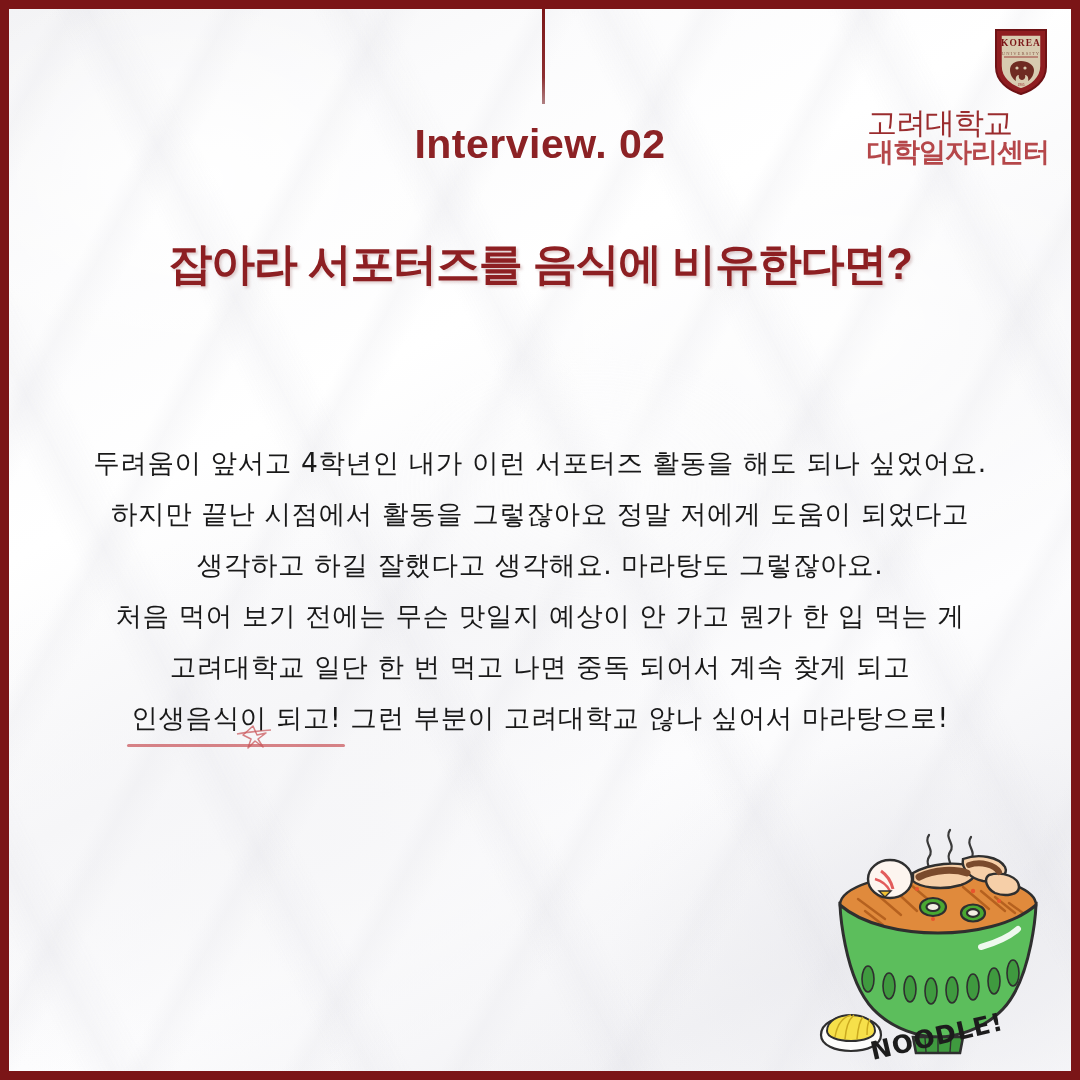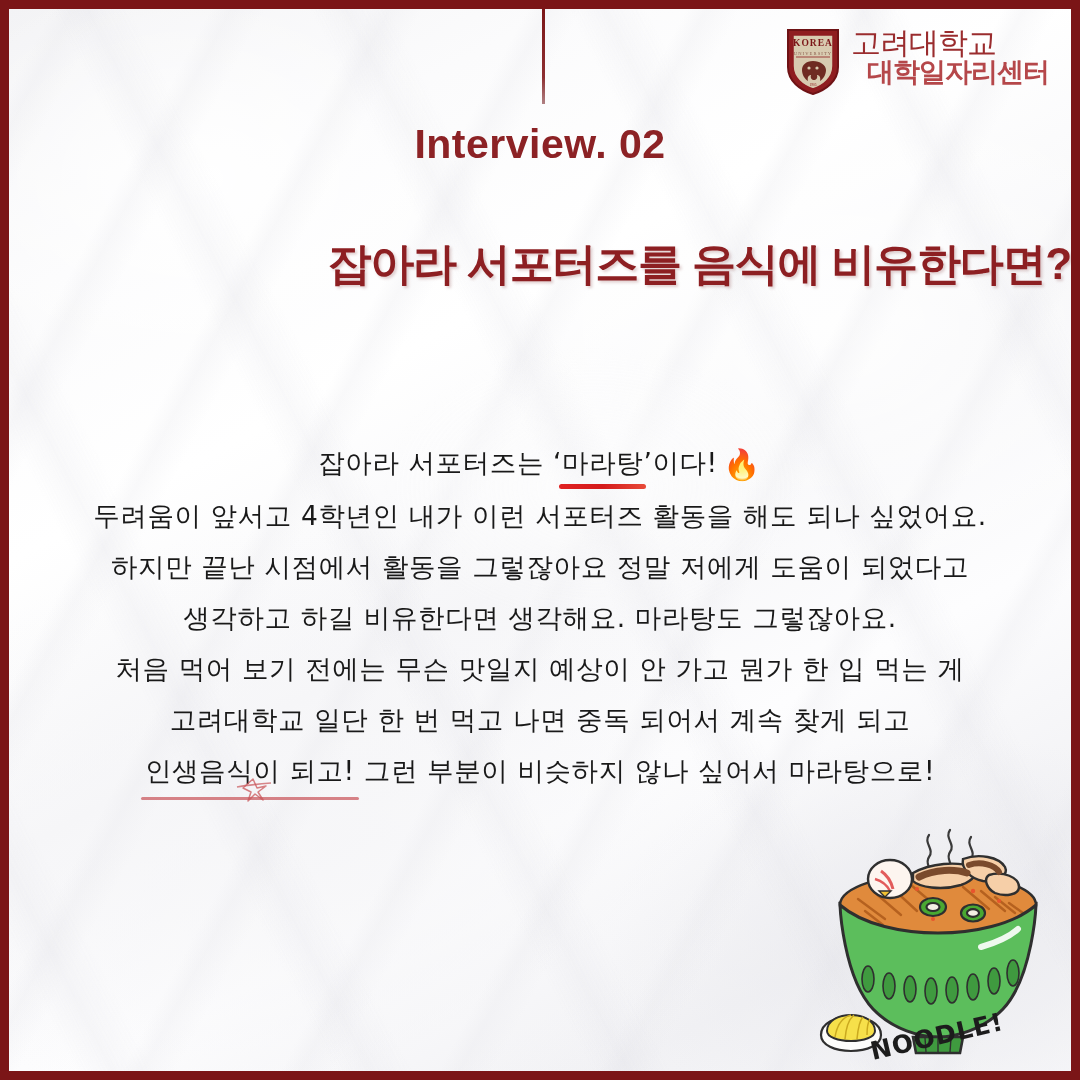--- a/index.html
+++ b/index.html
@@ -60,22 +60,23 @@
     width: 3px;
     height: 95px;
     background: linear-gradient(180deg, #7b1517 0%, #8e3032 72%, #b08183 100%);
   }
 
   .logo {
     position: absolute;
     right: 22px;
     top: 18px;
     display: flex;
-    align-items: flex-start;
+    align-items: flex-end;
     gap: 10px;
+    flex-direction: column;
   }
   .crest {
     position: relative;
     width: 56px;
     height: 70px;
   }
   .crest svg { display: block; }
   .logo-words {
     display: flex;
     flex-direction: column;
@@ -85,41 +86,40 @@
     font-size: 30px;
     font-weight: normal;
     color: #9a2c2e;
     letter-spacing: -1px;
   }
   .logo-ko2 {
     font-size: 27px;
     font-weight: bold;
     color: #b5474a;
     letter-spacing: -1px;
-    margin-left: 16px;
   }
 
   .interview-label {
     position: absolute;
     top: 112px;
     left: 0;
     width: 100%;
     text-align: center;
     font-size: 41px;
     font-weight: bold;
     color: #8c2225;
     letter-spacing: 0.5px;
   }
 
   .headline {
     position: absolute;
     top: 226px;
     left: 0;
     width: 100%;
-    text-align: right;
+    text-align: center;
     color: #8d1f22;
     font-weight: bold;
     font-size: 44px;
     line-height: 1.32;
     letter-spacing: -1.2px;
     text-shadow: 2px 2px 3px rgba(120,40,40,0.22);
   }
   .headline .l2 { display: block; }
 
   
@@ -254,47 +254,44 @@
   </div>
 
   <div class="interview-label">Interview. 02</div>
 
   <div class="headline">
     <span class="l1">잡아라 서포터즈를 음식에 비유한다면?</span>
   </div>
 
   <div class="body-copy">
 
-    <div class="body-line">
-      <span>잡아라 서포터즈는 ‘</span><span class="mark-red">마라탕</span><span>’이다!</span><span class="flame">🔥</span>
-    </div>
 
 
     <div class="body-line">
       <span>두려움이 앞서고 4학년인 내가 이런 서포터즈 활동을 해도 되나 싶었어요.</span>
     </div>
 
     <div class="body-line">
       <span>하지만 끝난 시점에서 활동을 그렇잖아요 정말 저에게 </span><span class="mark-pink">도움이 되었다고</span>
     </div>
 
     <div class="body-line">
-      <span>생각하고 하길 비유한다면 생각해요. 마라탕도 그렇잖아요.</span>
+      <span>생각하고 하길 잘했다고 생각해요. 마라탕도 그렇잖아요.</span>
     </div>
 
     <div class="body-line">
       <span>처음 먹어 보기 전에는 무슨 맛일지 예상이 안 가고 뭔가 한 입 먹는 게</span>
     </div>
 
     <div class="body-line">
       <span>고려대학교 일단 한 번 먹고 나면 중독 되어서 계속 찾게 되고</span>
     </div>
 
     <div class="body-line">
-      <span class="mark-faint">인생음식이 되고!</span><span> 그런 부분이 비슷하지 않나 싶어서 마라탕으로!</span>
+      <span class="mark-faint">인생음식이 되고!</span><span> 그런 부분이 고려대학교 않나 싶어서 마라탕으로!</span>
       <svg class="doodle-star" viewBox="0 0 46 36" aria-hidden="true">
         <path d="M4 14 C14 12 26 11 38 10" stroke="#c9555a" stroke-width="1.6" fill="none" opacity=".7"></path>
         <path d="M20 6 L24 15 L33 13 L25 19 L30 27 L22 21 L15 28 L18 19 L10 15 Z" stroke="#c9555a" stroke-width="1.5" fill="none" opacity=".75" stroke-linejoin="round"></path>
       </svg>
     </div>
 
   </div>
 
   <div class="noodle-art">
     <svg viewBox="0 0 250 240" width="250" height="240" aria-hidden="true">

